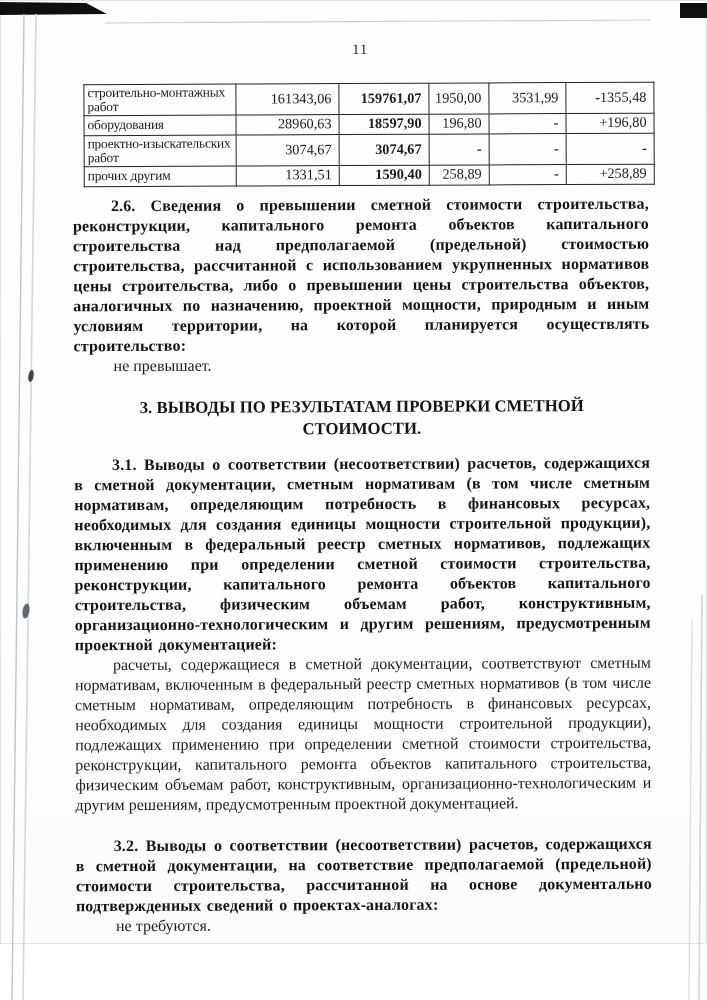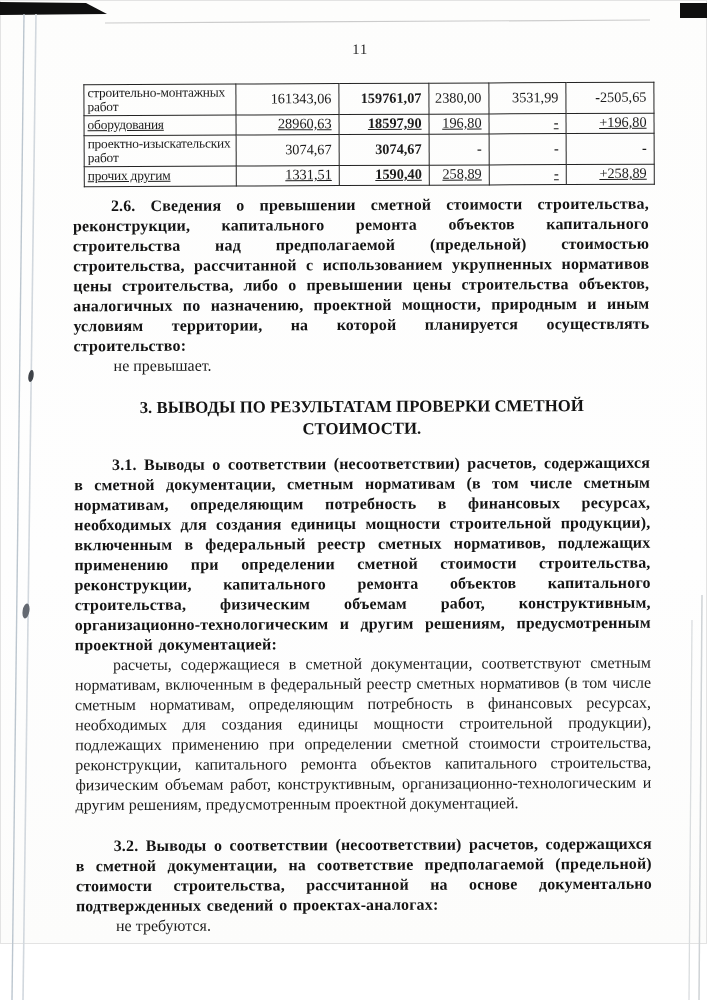--- a/index.html
+++ b/index.html
@@ -50,21 +50,21 @@
   }
   table.cost td.label {
     font-size: 13.4px;
     letter-spacing: -0.2px;
     padding-left: 3px;
     padding-right: 2px;
   }
   table.cost td.num { text-align: right; }
   table.cost td.bold { font-weight: bold; }
   table.cost tr.tall td { height: 26px; border-radius: 11px; }
-  table.cost tr.short td { height: 16px; text-decoration: underline; }
+  table.cost tr.short td { height: 16px; }
 
   .para {
     margin: 0;
     font-size: 16px;
     line-height: 20px;
     text-align: justify;
     text-indent: 38px;
   }
   .bold-para {
     font-weight: bold;
@@ -119,23 +119,23 @@
           <col style="width:90px">
         <col style="width:60px">
           <col style="width:77px">
           <col style="width:88px">
       </colgroup>
       <tbody>
         <tr class="tall">
           <td class="label">строительно-монтажных работ</td>
           <td class="num">161343,06</td>
           <td class="num bold">159761,07</td>
-          <td class="num">2380,00</td>
+          <td class="num">1950,00</td>
           <td class="num">3531,99</td>
-          <td class="num">-2505,65</td>
+          <td class="num">-1355,48</td>
         </tr>
         <tr class="short">
           <td class="label">оборудования</td>
           <td class="num">28960,63</td>
           <td class="num bold">18597,90</td>
           <td class="num">196,80</td>
           <td class="num">-</td>
           <td class="num">+196,80</td>
         </tr>
         <tr class="tall">

